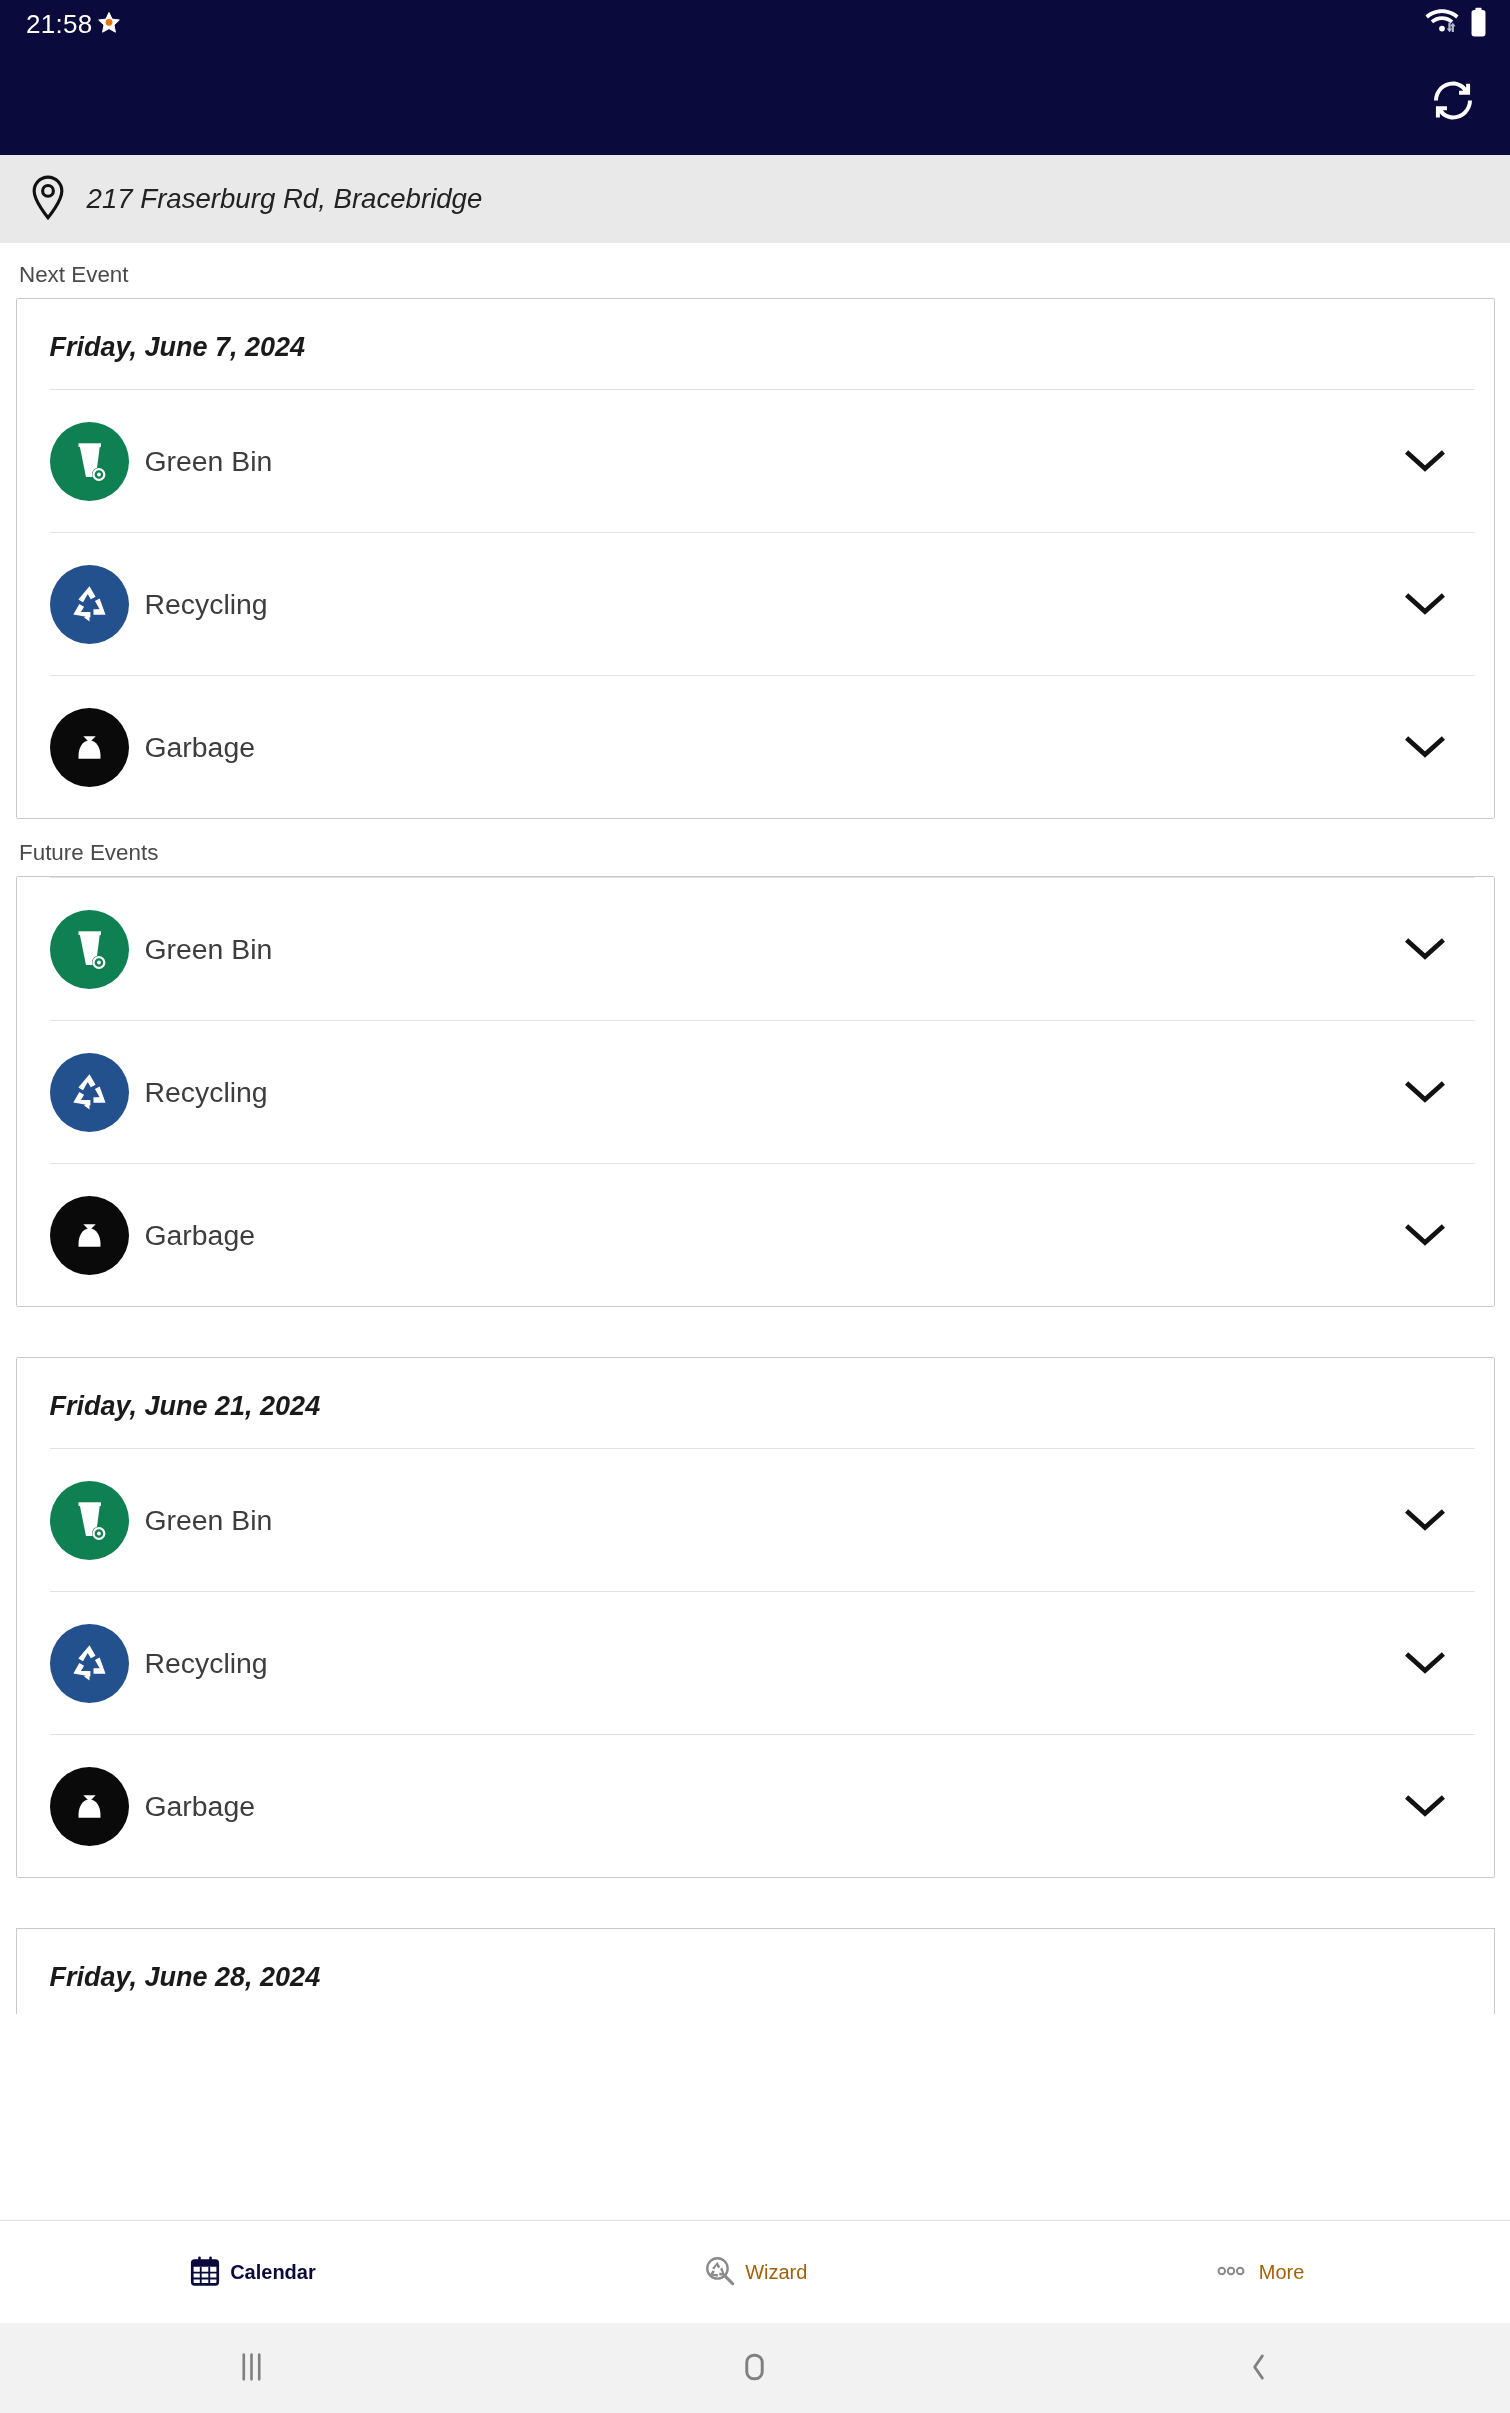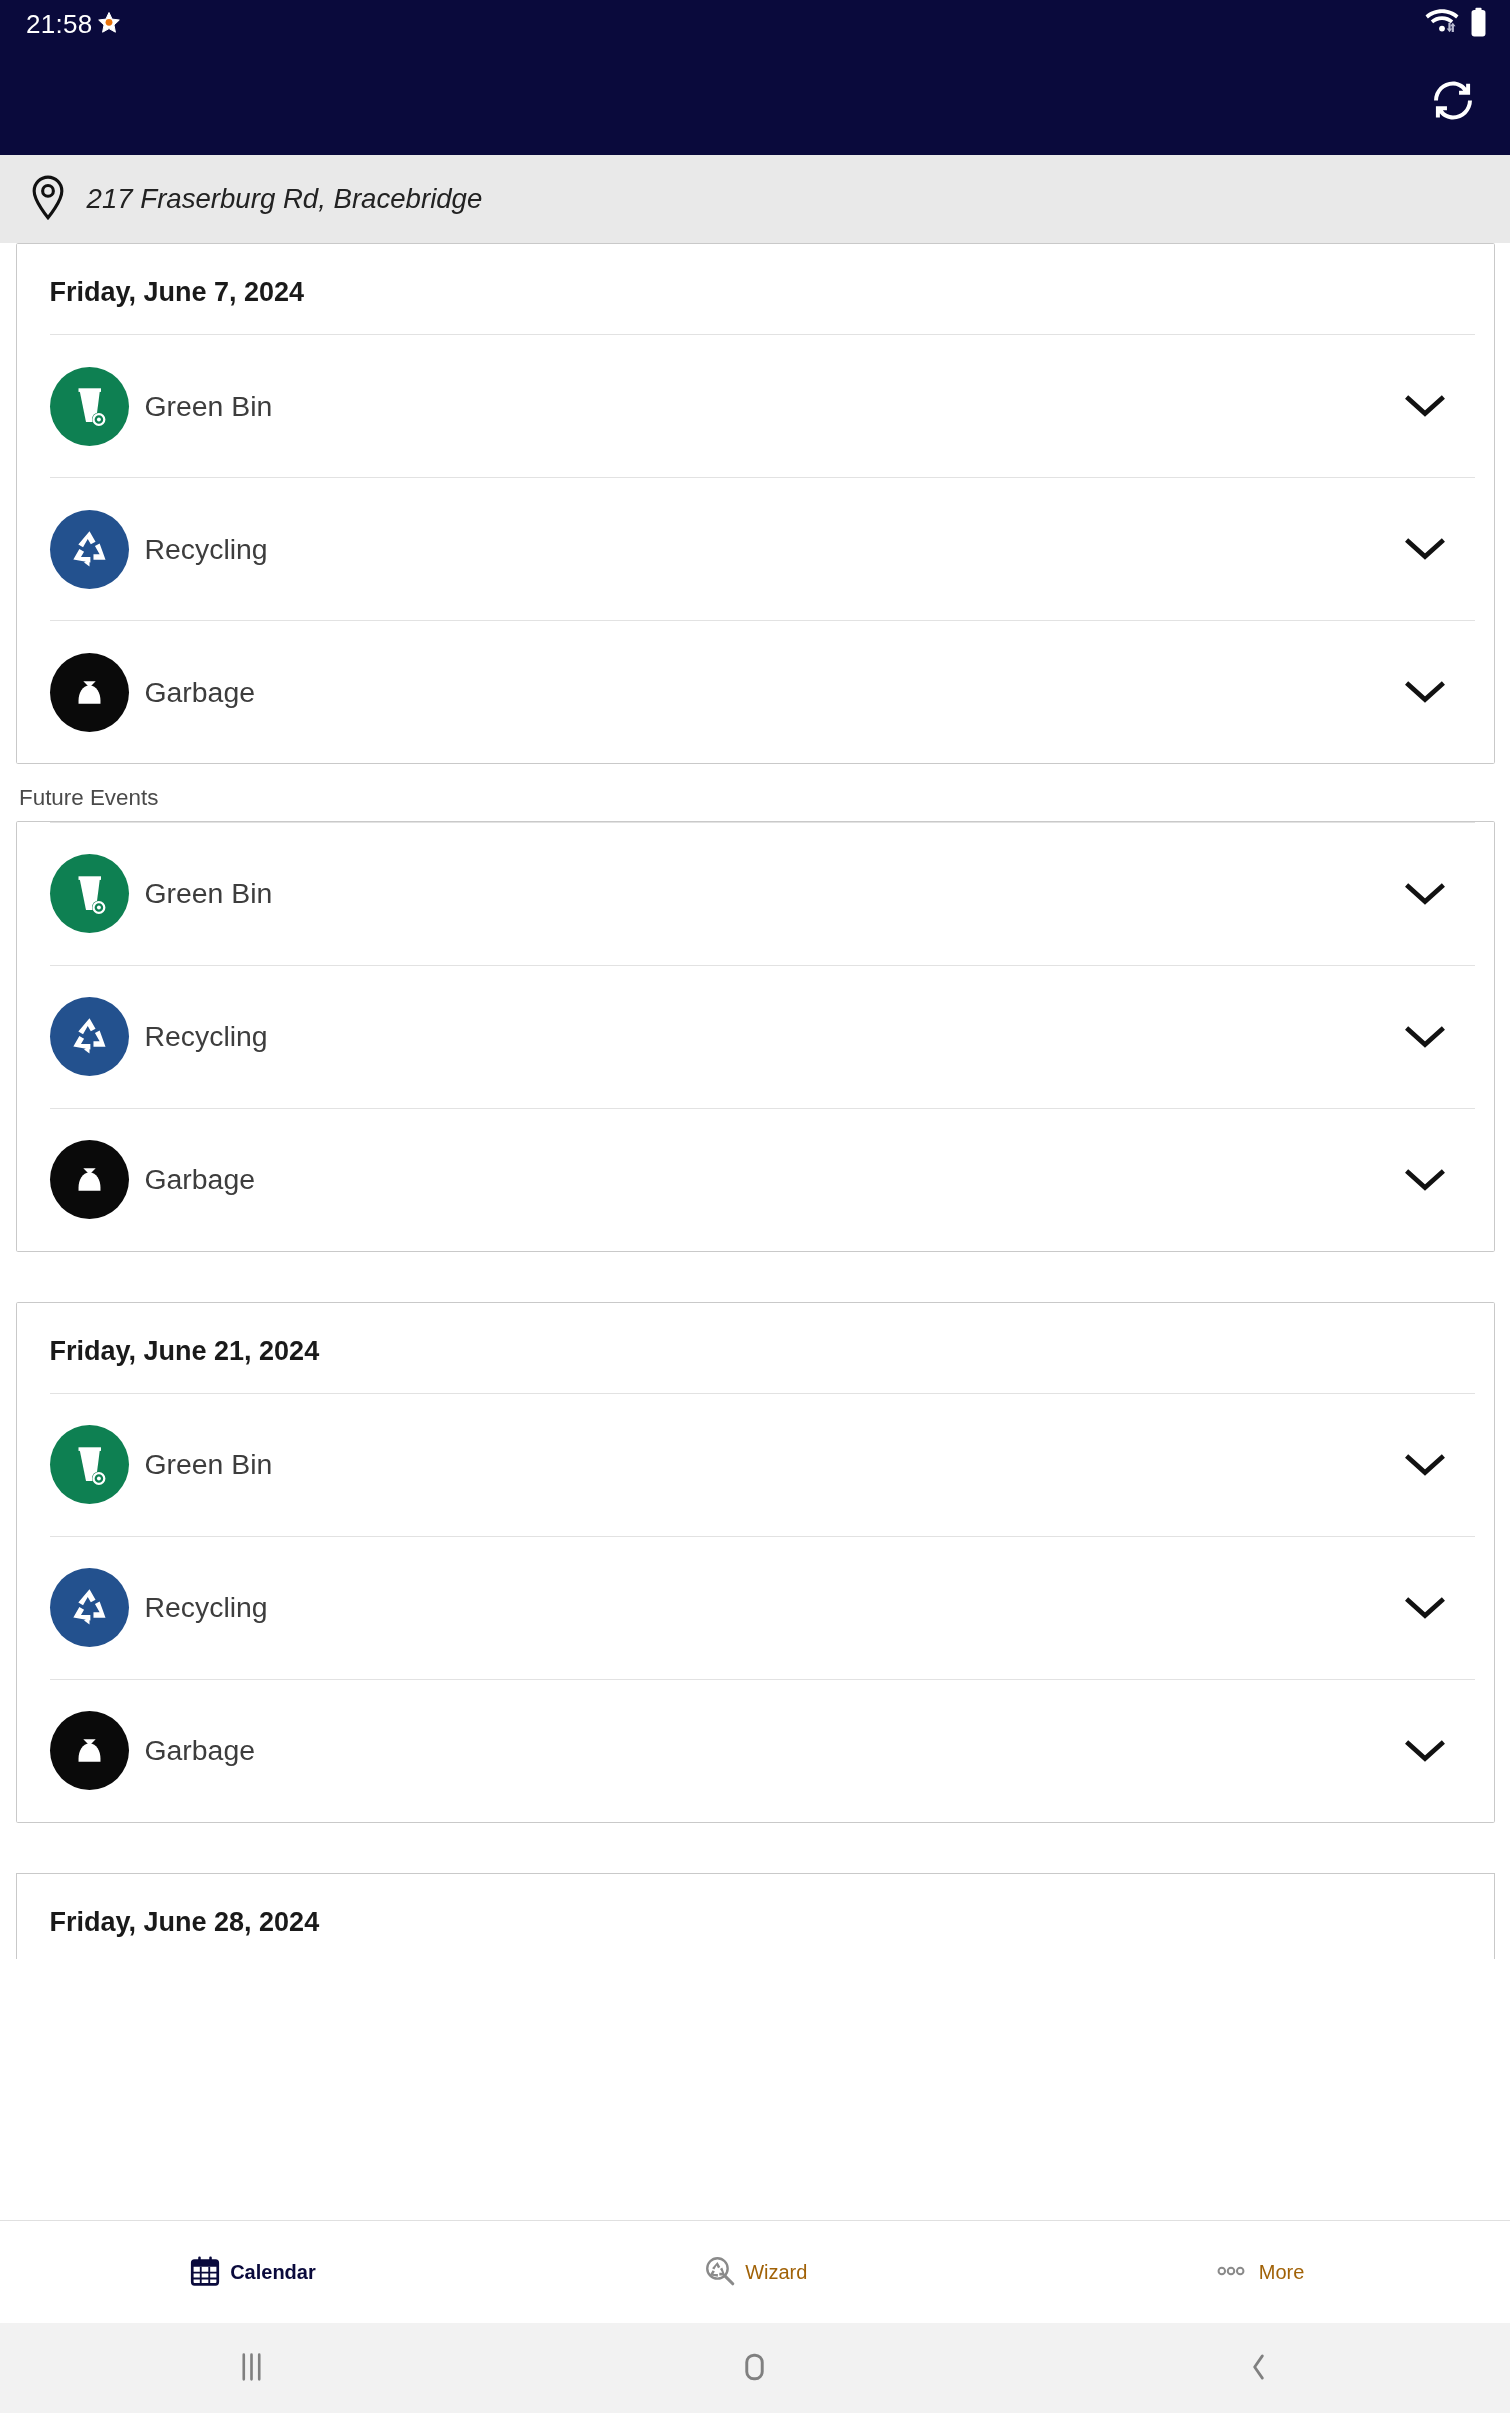--- a/index.html
+++ b/index.html
@@ -117,20 +117,21 @@
     background: #ffffff;
     border-radius: 1.7px;
   }
   .event-card + .event-card { margin-top: 50px; }
 
   .card-date {
     font-size: 27px;
     font-weight: 700;
     color: #1a1a1a;
     padding: 33px 0 26px 33px;
+    font-style: italic;
   }
 
   .card-rows { padding: 0 0 0 0; }
 
   .event-row {
     display: flex;
     align-items: center;
     height: 143px;
     margin: 0 19px 0 33px;
     border-top: 1.7px solid #e2e2e2;
@@ -278,20 +279,21 @@
       <svg width="40" height="45" viewBox="0 0 22 26">
         <path d="M11 1.2C6.6 1.2 3 4.8 3 9.2c0 5.9 8 15.5 8 15.5s8-9.6 8-15.5c0-4.4-3.6-8-8-8z" fill="none" stroke="#111111" stroke-width="1.8"></path>
         <circle cx="11" cy="9.2" r="3.1" fill="none" stroke="#111111" stroke-width="1.8"></circle>
       </svg>
     </span>
     <span class="address-text">217 Fraserburg Rd, Bracebridge</span>
   </div>
 
   <div class="content">
 
+    <div class="section-label">Next Event</div>
 
     <div class="event-card">
       <div class="card-date">Friday, June 7, 2024</div>
       <div class="card-rows">
 
         <div class="event-row">
           <span class="badge green">
             <svg width="48" height="48" viewBox="0 0 32 32">
               <path d="M9.8 6.0 L23.2 6.0 L20.6 26.6 L14.0 26.6 Z" fill="#ffffff"></path>
               <rect x="9.0" y="4.2" width="15.0" height="2.4" fill="#ffffff"></rect>

